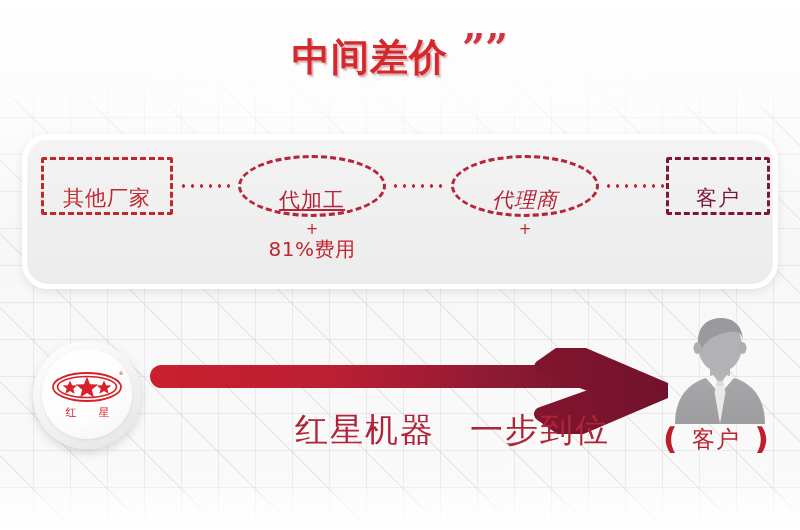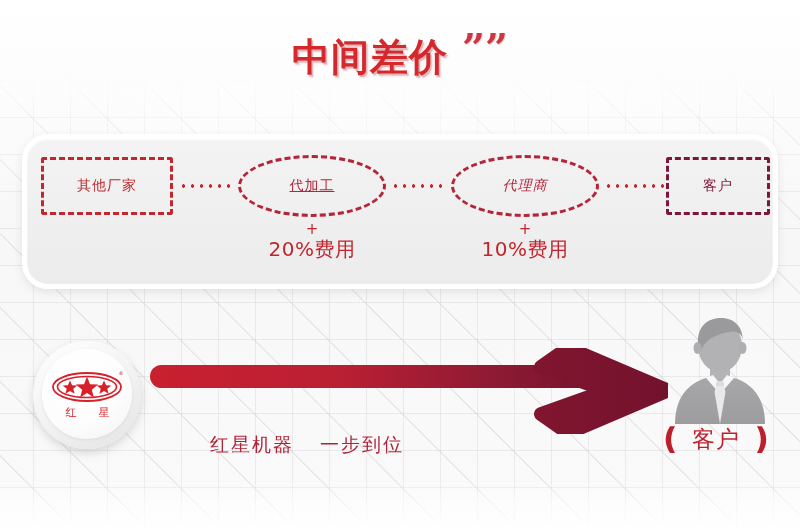--- a/index.html
+++ b/index.html
@@ -81,23 +81,23 @@
     background:linear-gradient(180deg,#f3f3f3 0%,#efefef 55%,#ececec 100%);
     border-radius:26px;
     border:5px solid #ffffff;
     box-shadow:0 3px 9px rgba(120,120,125,.16), inset 0 1px 2px rgba(255,255,255,.9);
   }
   .chain{ position:absolute; inset:0; }
 
   
   .node{
     position:absolute;
-    display:flex; align-items:center; justify-content:center;
-    font-family:"DejaVu Sans", sans-serif;
-    font-size:14px;
+    display:flex; align-items:flex-end; justify-content:center;
+    font-family:"DejaVu Sans", sans-serif;
+    font-size:21px;
     letter-spacing:1px;
     white-space:nowrap;
   }
   .rect-node{
     border:3px dashed #c0282d;
     border-radius:3px;
     color:#c0282d;
   }
   .rect-node.dark{ border-color:#7e1636; color:#7e1636; }
   .ellipse-node{
@@ -155,27 +155,26 @@
     box-shadow:inset 0 1px 3px rgba(255,255,255,.95), 0 1px 3px rgba(150,150,155,.18);
   }
   .logo-svg{ position:absolute; left:18px; top:26px; }
 
   
   .arrow{ position:absolute; left:148px; top:348px; width:520px; height:86px; }
 
   
   .tagline{
     position:absolute; left:210px; top:408px; width:400px;
-    text-align:left;
-    font-family:"DejaVu Sans", sans-serif;
-    font-size:19px;
+    text-align:right;
+    font-family:"DejaVu Sans", sans-serif;
+    font-size:33px;
     letter-spacing:2px;
     color:#b0243a;
     white-space:nowrap;
-    margin-top:24px;
   }
   .tagline .sep{ display:inline-block; width:10px; }
 
   
   .person{ position:absolute; left:663px; top:316px; width:114px; height:108px; }
   .cust-label{
     position:absolute; left:646px; top:422px; width:140px; height:34px;
     display:flex; align-items:center; justify-content:center; gap:9px;
     white-space:nowrap;
   }
@@ -214,31 +213,30 @@
         <span>其他厂家</span>
       </div>
 
       <div id="dots1" class="dots"></div>
 
       <div id="node-oem" class="node ellipse-node">
         <span>代加工</span>
       </div>
       <div id="fee-oem" class="fee">
         <span class="plus">+</span>
-        <span class="amt">20%费用</span>
+        <span class="amt">81%费用</span>
       </div>
 
       <div id="dots2" class="dots"></div>
 
       <div id="node-agent" class="node ellipse-node">
         <span>代理商</span>
       </div>
       <div id="fee-agent" class="fee">
         <span class="plus">+</span>
-        <span class="amt">10%费用</span>
       </div>
 
       <div id="dots3" class="dots"></div>
 
       <div id="node-client" class="node rect-node dark">
         <span>客户</span>
       </div>
 
     </div>
   </div>

